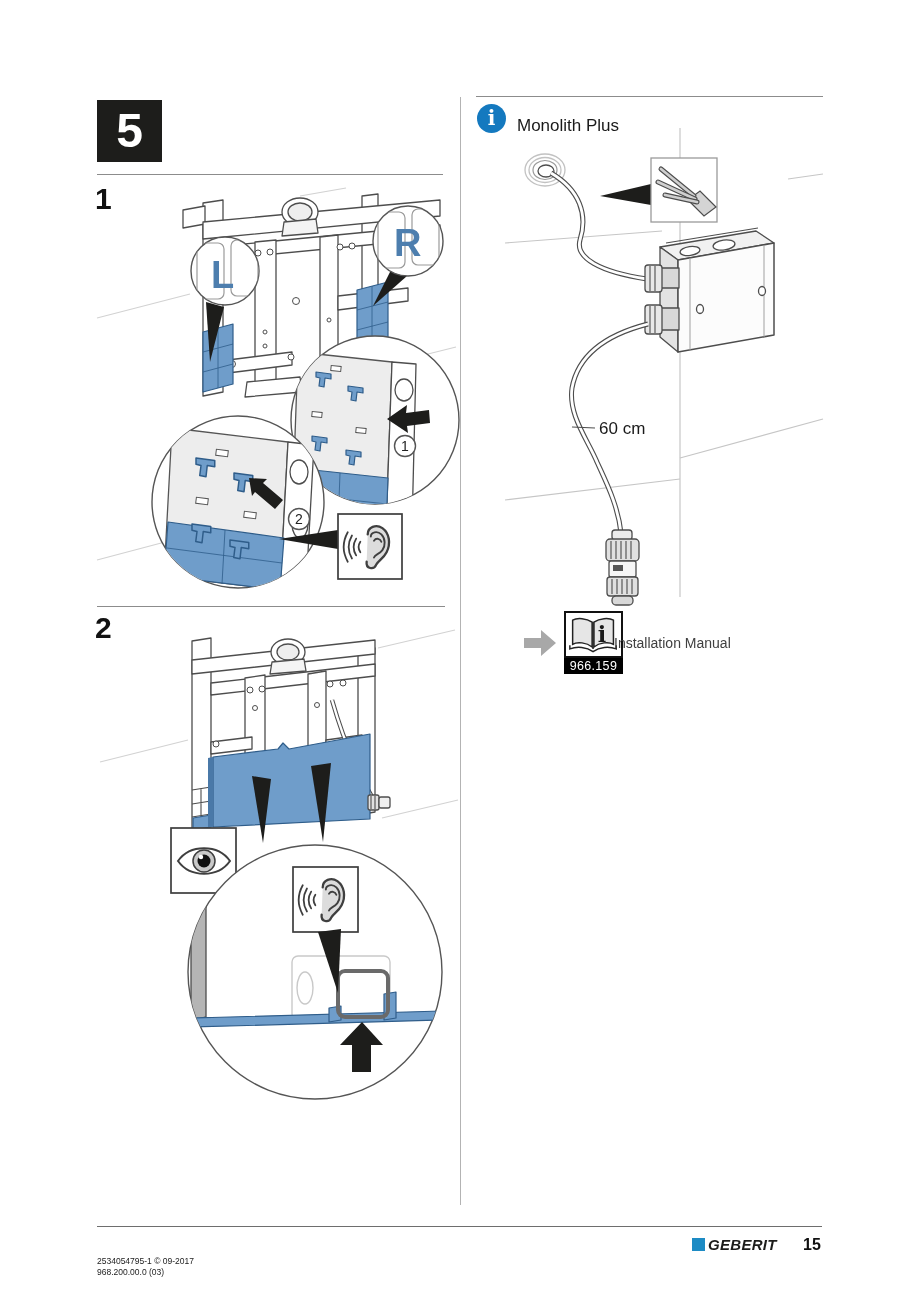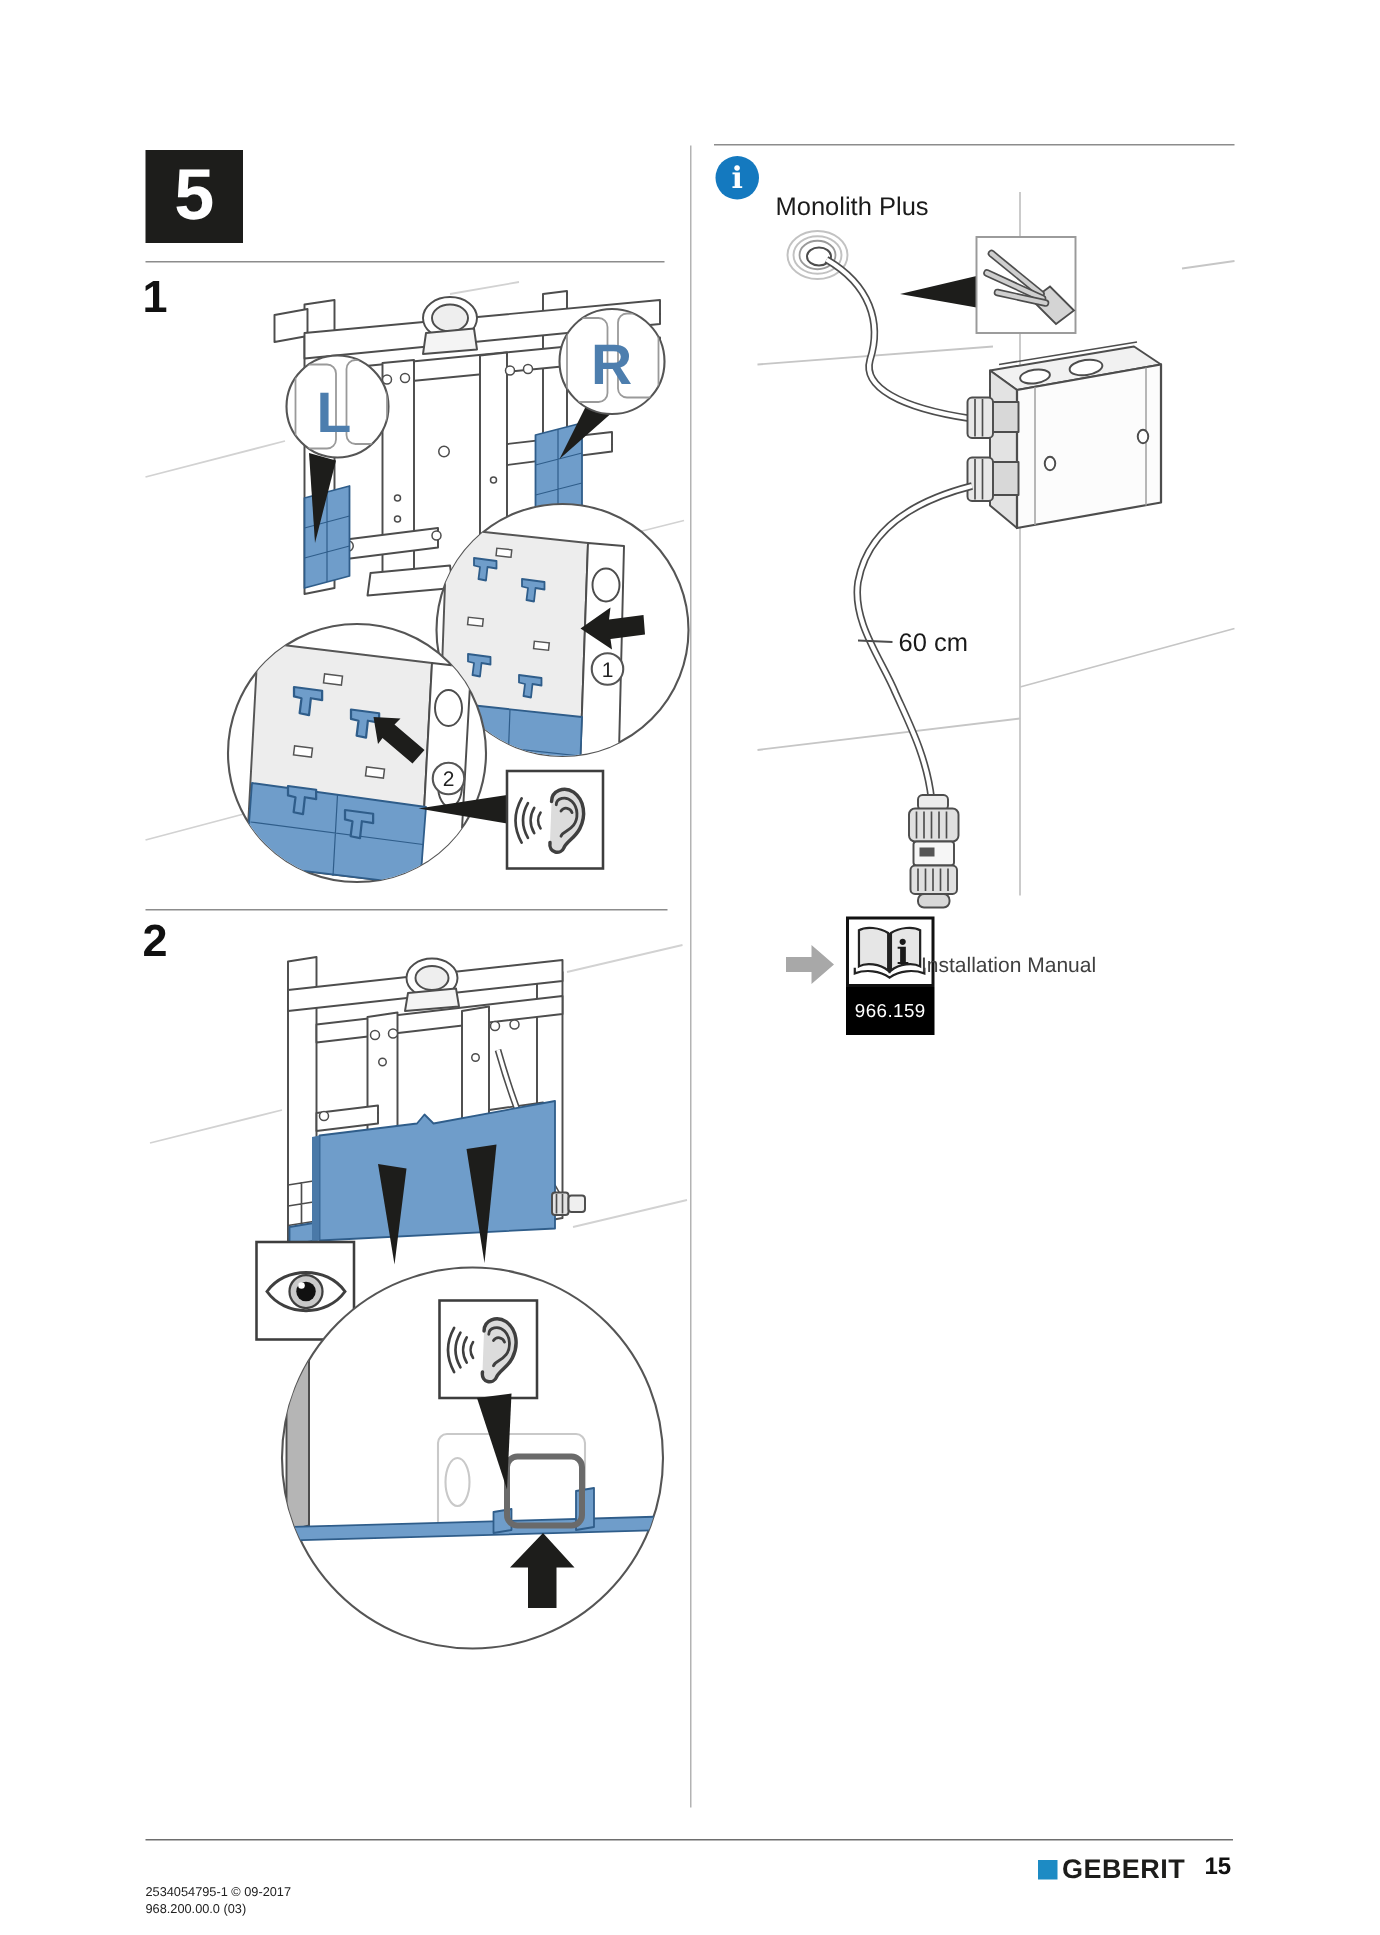--- a/index.html
+++ b/index.html
@@ -8,37 +8,37 @@
   
   .rule{position:absolute;height:1px;background:#8c8c8c;}
   .rule-footer{background:#6e6e6e;}
   .col-divider{position:absolute;width:1px;background:#b3b3b3;}
   
   .chapter-box{position:absolute;left:97px;top:100px;width:65px;height:62px;background:#1d1d1b;
                display:flex;align-items:center;justify-content:center;}
   .chapter-box span{color:#fff;font-size:48px;font-weight:bold;line-height:1;}
   .step-label{position:absolute;font-size:30px;font-weight:bold;color:#111;}
   
-  .product-label{position:absolute;left:517px;top:128px;font-size:17px;color:#1a1a1a;}
+  .product-label{position:absolute;left:517px;top:116px;font-size:17px;color:#1a1a1a;}
   .info-badge{position:absolute;left:477px;top:104px;width:29px;height:29px;border-radius:50%;
               background:#1479bf;display:flex;align-items:center;justify-content:center;}
   .info-badge span{color:#fff;font-family:"DejaVu Serif",serif;font-weight:bold;font-size:20px;line-height:1;margin-top:-1px;}
   
   .manual-arrow{position:absolute;left:524px;top:630px;}
   .manual-box{position:absolute;left:564px;top:611px;width:59px;height:63px;}
   .manual-box .icon-area{box-sizing:border-box;width:59px;height:47px;border:2px solid #111;background:#fff;
                          display:flex;align-items:center;justify-content:center;}
-  .manual-box .code-band{width:59px;height:32px;background:#000;color:#fff;font-size:12.5px;
+  .manual-box .code-band{width:59px;height:16px;background:#000;color:#fff;font-size:12.5px;
                          display:flex;align-items:center;justify-content:center;letter-spacing:.3px;}
   .manual-label{position:absolute;left:614px;top:635px;font-size:14px;color:#404040;}
   
   .footer-codes{position:absolute;left:97px;top:1256px;font-size:8.5px;line-height:10.5px;color:#222;}
   .brand{position:absolute;left:692px;top:1236px;display:flex;align-items:center;}
   .brand .sq{width:13px;height:13px;background:#1d8bc4;margin-right:3px;}
-  .brand .word{font-size:18px;font-weight:bold;color:#1d1d1b;letter-spacing:.3px;}
+  .brand .word{font-size:15px;font-weight:bold;color:#1d1d1b;letter-spacing:.3px;font-style:italic;}
   .page-num{position:absolute;left:803px;top:1236px;font-size:16px;font-weight:bold;color:#111;}
   
   svg.art{position:absolute;left:0;top:0;}
   .lin{stroke:#4d4d4d;stroke-width:1.3;fill:#fff;stroke-linejoin:round;}
   .lin2{stroke:#4d4d4d;stroke-width:1.1;fill:none;}
   .tile{stroke:#d2d2d2;stroke-width:1.2;fill:none;}
   .tile3{stroke:#c6c6c6;stroke-width:1.2;fill:none;}
   .bluef{fill:#6f9dca;stroke:#2f5d8a;stroke-width:1.2;stroke-linejoin:round;}
   .bluegrid{stroke:#2f5d8a;stroke-width:.8;fill:none;}
   .blk{fill:#1d1d1b;stroke:none;}

